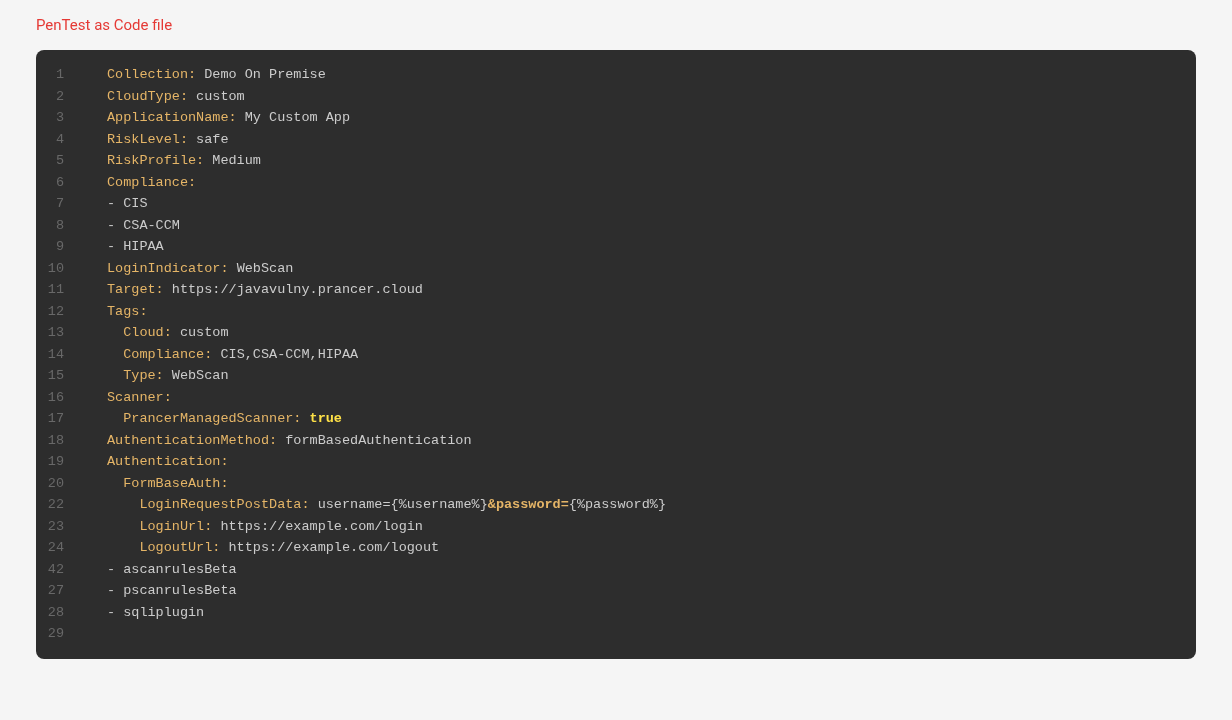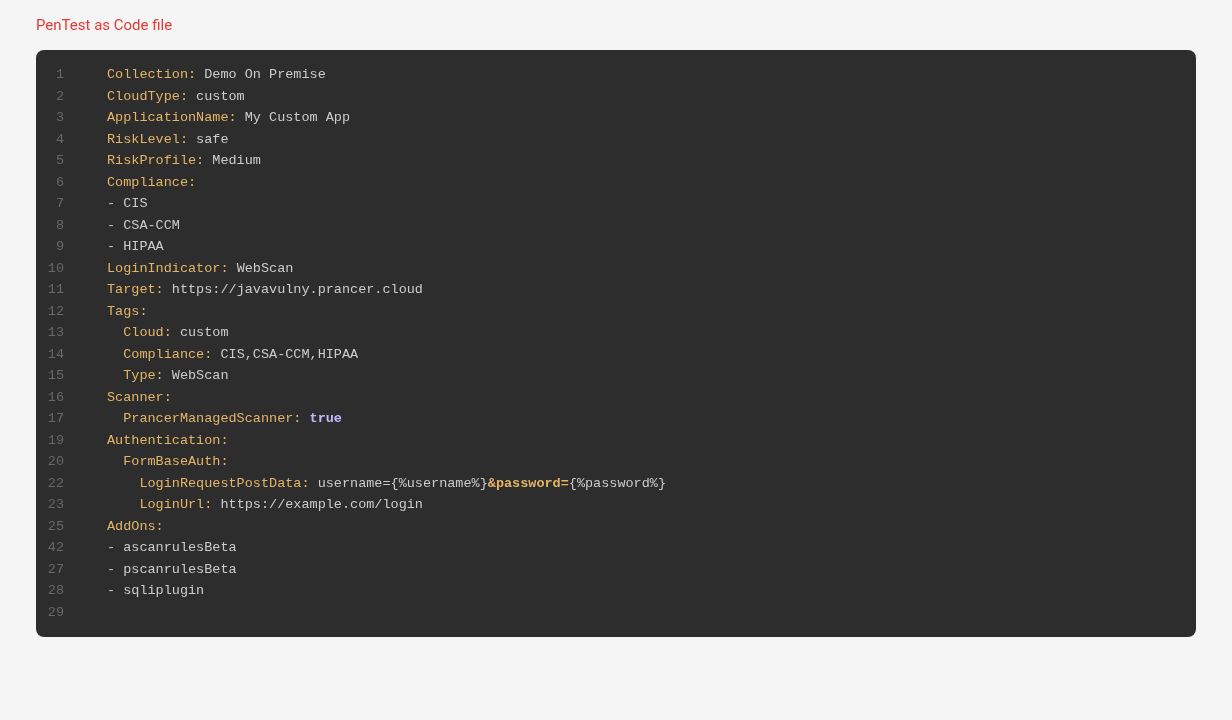--- a/index.html
+++ b/index.html
@@ -45,21 +45,21 @@
       white-space: pre;
       padding-left: 25px;
     }
     .tok-key {
       color: #e5b567;
     }
     .tok-str {
       color: #b9ca4a;
     }
     .tok-bool {
-      color: #c4b5fd;
+      color: #fde047;
     }
     .tok-plain {
       color: #ccc;
     }
     .tok-strong {
       font-weight: bold;
     }
   </style>
 </head>
 <body>
@@ -130,38 +130,42 @@
       </div>
       <div class="code-line">
         <span class="line-number">16</span>
         <span class="line-content"><span class="tok-key">Scanner:</span></span>
       </div>
       <div class="code-line">
         <span class="line-number">17</span>
         <span class="line-content"><span class="tok-plain">  </span><span class="tok-key">PrancerManagedScanner:</span><span class="tok-plain"> </span><span class="tok-bool tok-strong">true</span></span>
       </div>
       <div class="code-line">
+        <span class="line-number">18</span>
+        <span class="line-content"><span class="tok-key">AuthenticationMethod:</span><span class="tok-plain"> formBasedAuthentication</span></span>
+      </div>
+      <div class="code-line">
         <span class="line-number">19</span>
         <span class="line-content"><span class="tok-key">Authentication:</span></span>
       </div>
       <div class="code-line">
         <span class="line-number">20</span>
         <span class="line-content"><span class="tok-plain">  </span><span class="tok-key">FormBaseAuth:</span></span>
       </div>
       <div class="code-line">
         <span class="line-number">22</span>
         <span class="line-content"><span class="tok-plain">    </span><span class="tok-key">LoginRequestPostData:</span><span class="tok-plain"> username={%username%}</span><span class="tok-key tok-strong">&amp;password=</span><span class="tok-plain">{%password%}</span></span>
       </div>
       <div class="code-line">
         <span class="line-number">23</span>
         <span class="line-content"><span class="tok-plain">    </span><span class="tok-key">LoginUrl:</span><span class="tok-plain"> https://example.com/login</span></span>
       </div>
       <div class="code-line">
-        <span class="line-number">25</span>
-        <span class="line-content"><span class="tok-key">AddOns:</span></span>
+        <span class="line-number">24</span>
+        <span class="line-content"><span class="tok-plain">    </span><span class="tok-key">LogoutUrl:</span><span class="tok-plain"> https://example.com/logout</span></span>
       </div>
       <div class="code-line">
         <span class="line-number">42</span>
         <span class="line-content"><span class="tok-plain">- ascanrulesBeta</span></span>
       </div>
       <div class="code-line">
         <span class="line-number">27</span>
         <span class="line-content"><span class="tok-plain">- pscanrulesBeta</span></span>
       </div>
       <div class="code-line">

